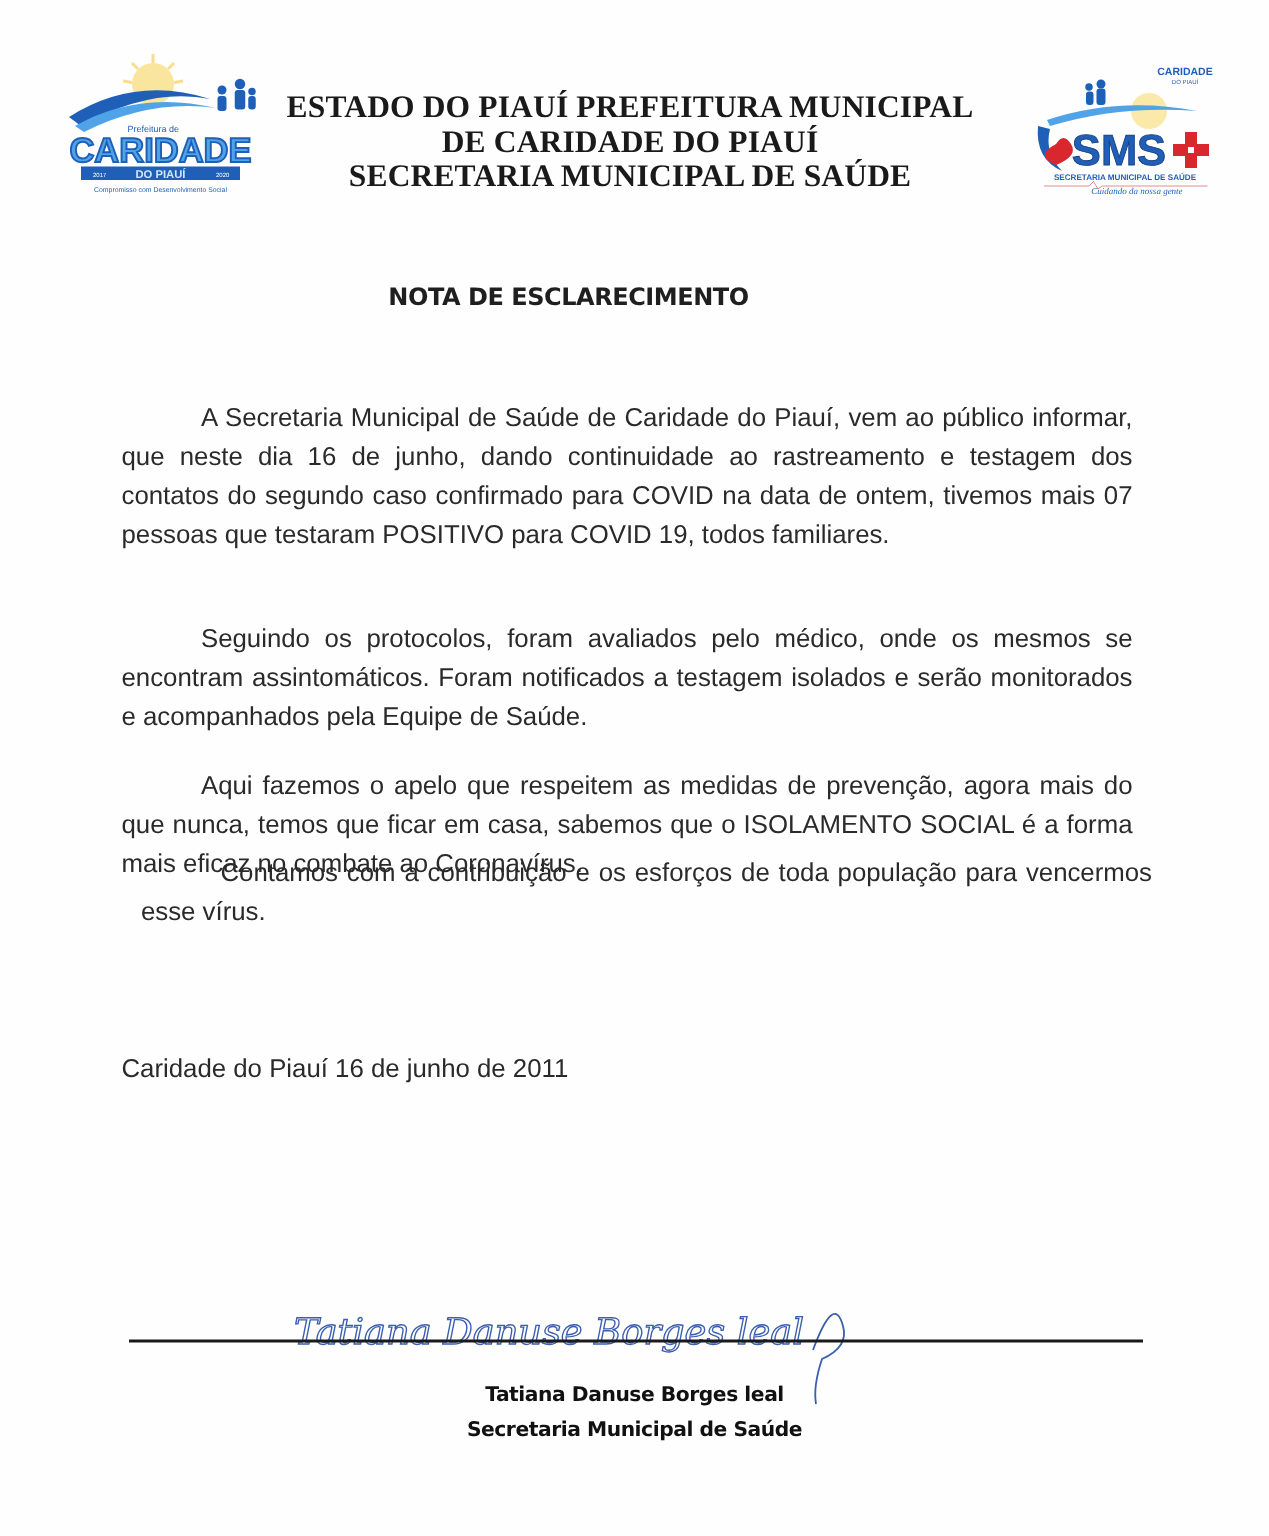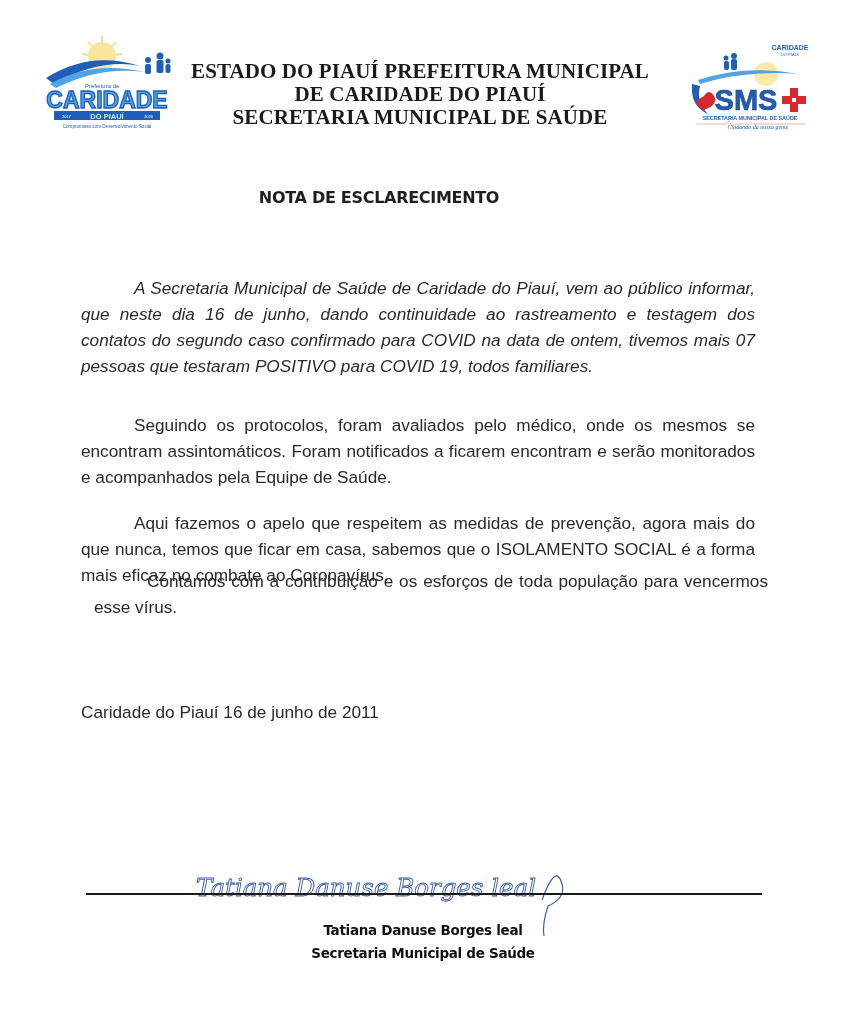--- a/index.html
+++ b/index.html
@@ -24,21 +24,21 @@
     font-family: "DejaVu Sans", sans-serif; font-weight: bold; font-size: 16px; color: #1f1f1f;
     letter-spacing: -0.3px;
   }
 
   .body-text {
     position: absolute; left: 81px; width: 674px;
     font-family: "Liberation Sans", sans-serif; font-size: 17.2px; line-height: 26px;
     color: #2a2a2a; text-align: justify;
   }
   .body-text p { margin: 0; text-indent: 53px; }
-  .p1 { top: 275px; font-style: italic; }
+  .p1 { top: 265px; }
   .p2 { top: 412px; }
   .p3 { top: 510px; }
   .p4 { top: 568px; margin-left: 13px; }
 
   .date-line {
     position: absolute; left: 81px; top: 702px;
     font-family: "Liberation Sans", sans-serif; font-size: 17.2px; color: #2a2a2a;
   }
 
   .signature { position: absolute; left: 190px; top: 860px; width: 390px; height: 80px; }
@@ -113,21 +113,21 @@
     <path d="M10 84 h30 l3 -3 l3 5 l3 -2 h70" stroke="#d8282e" stroke-width="0.6" fill="none" opacity="0.6"></path>
     <text x="72" y="89" text-anchor="middle" font-family="Liberation Serif, serif" font-style="italic" font-size="6" fill="#1f5fb8">Cuidando da nossa gente</text>
   </svg>
 
   <div class="doc-title">NOTA DE ESCLARECIMENTO</div>
 
   <div class="body-text p1">
       <p>A Secretaria Municipal de Saúde de Caridade do Piauí, vem ao público informar, que neste dia 16 de junho, dando continuidade ao rastreamento e testagem dos contatos do segundo caso confirmado para COVID na data de ontem, tivemos mais 07 pessoas que testaram POSITIVO para COVID 19, todos familiares.</p>
     </div>
   <div class="body-text p2">
-      <p>Seguindo os protocolos, foram avaliados pelo médico, onde os mesmos se encontram assintomáticos. Foram notificados a ficarem encontram e serão monitorados e acompanhados pela Equipe de Saúde.</p>
+      <p>Seguindo os protocolos, foram avaliados pelo médico, onde os mesmos se encontram assintomáticos. Foram notificados a testagem isolados e serão monitorados e acompanhados pela Equipe de Saúde.</p>
     </div>
   <div class="body-text p3">
       <p>Aqui fazemos o apelo que respeitem as medidas de prevenção, agora mais do que nunca, temos que ficar em casa, sabemos que o  ISOLAMENTO SOCIAL é a forma mais eficaz no combate ao Coronavírus.</p>
     </div>
   <div class="body-text p4">
       <p>Contamos com a contribuição e os esforços de toda população para vencermos esse vírus.</p>
     </div>
 
   <div class="date-line">Caridade do Piauí 16 de junho de 2011</div>
 

